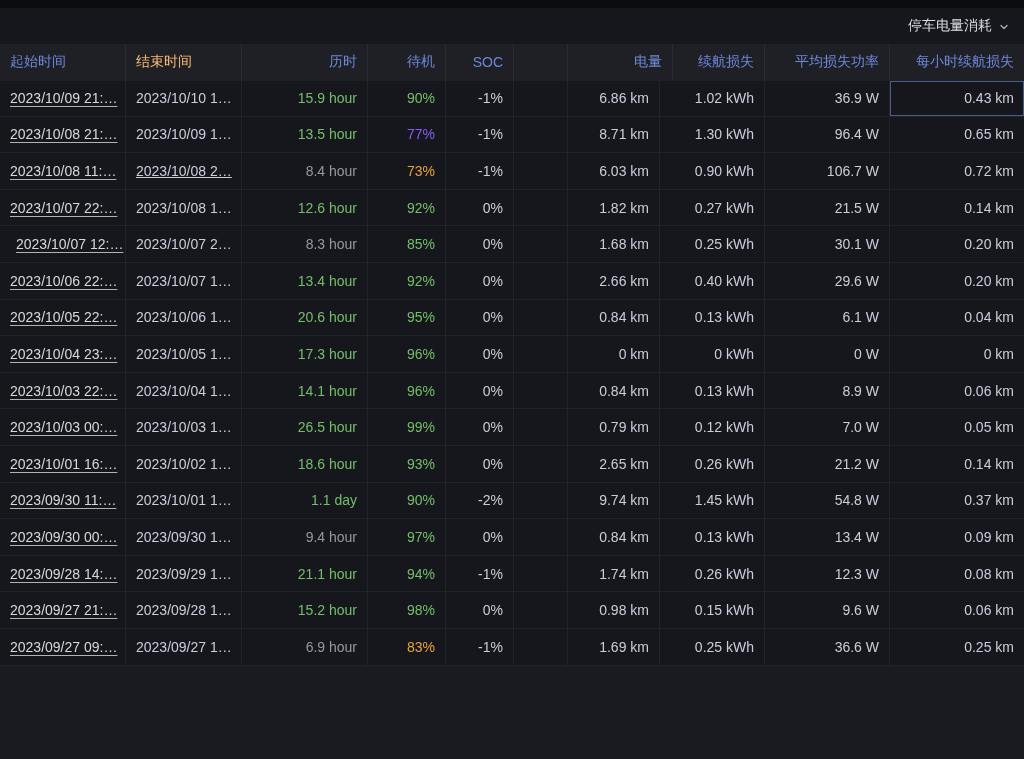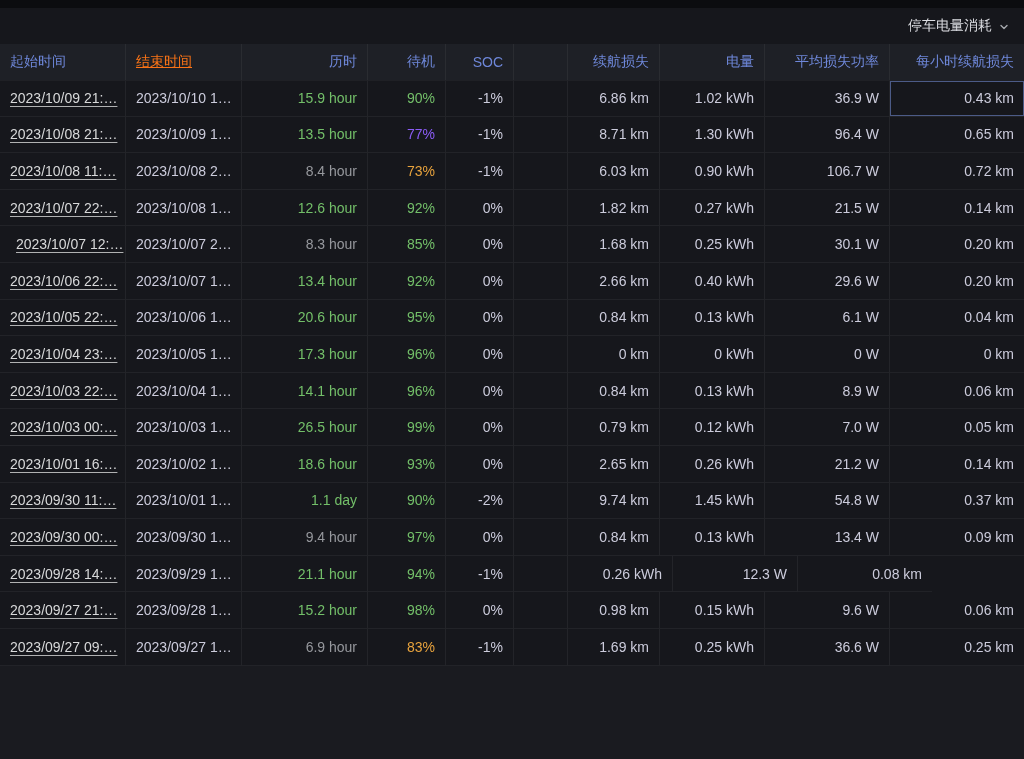--- a/index.html
+++ b/index.html
@@ -58,27 +58,27 @@
         <svg width="12" height="12" viewBox="0 0 12 12">
           <path d="M3 4.5 L6 7.5 L9 4.5" stroke="#a6a8ad" stroke-width="1.4" fill="none" stroke-linecap="round" stroke-linejoin="round"></path>
         </svg>
       </span>
     </div>
   </div>
 
   <div class="table">
     <div class="thead" id="thead">
         <div class="cell th al-left" style="width: 126px; color: rgb(110, 135, 217);">起始时间</div>
-        <div class="cell th al-left" style="width: 116px; color: #f97316; text-decoration: underline;">结束时间</div>
+        <div class="cell th al-left" style="width: 116px; color: #fdba74;">结束时间</div>
         <div class="cell th al-right" style="width: 126px; color: rgb(110, 135, 217);">历时</div>
         <div class="cell th al-right" style="width: 78px; color: rgb(110, 135, 217);">待机</div>
         <div class="cell th al-right" style="width: 68px; color: rgb(110, 135, 217);">SOC</div>
         <div class="cell th al-right" style="width: 54px; color: rgb(110, 135, 217);"></div>
+        <div class="cell th al-right" style="width: 105px; color: rgb(110, 135, 217);">电量</div>
         <div class="cell th al-right" style="width: 92px; color: rgb(110, 135, 217);">续航损失</div>
-        <div class="cell th al-right" style="width: 105px; color: rgb(110, 135, 217);">电量</div>
         <div class="cell th al-right" style="width: 125px; color: rgb(110, 135, 217);">平均损失功率</div>
         <div class="cell th al-right" style="width: 134px; color: rgb(110, 135, 217);">每小时续航损失</div>
       </div>
     <div class="tbody" id="tbody">
         <div class="tr">
           <div class="cell td al-left tone-link" style="width: 126px;">2023/10/09 21:…</div>
           <div class="cell td al-left tone-plain" style="width: 116px;">2023/10/10 1…</div>
           <div class="cell td al-right tone-green" style="width: 126px; color: rgb(115, 191, 105);">15.9 hour</div>
           <div class="cell td al-right tone-green" style="width: 78px; color: rgb(115, 191, 105);">90%</div>
           <div class="cell td al-right tone-plain" style="width: 68px;">-1%</div>
@@ -95,21 +95,21 @@
           <div class="cell td al-right tone-orange" style="width: 78px; color: #8b5cf6;">77%</div>
           <div class="cell td al-right tone-plain" style="width: 68px;">-1%</div>
           <div class="cell td al-right tone-plain" style="width: 54px;"></div>
           <div class="cell td al-right tone-plain" style="width: 92px;">8.71 km</div>
           <div class="cell td al-right tone-plain" style="width: 105px;">1.30 kWh</div>
           <div class="cell td al-right tone-plain" style="width: 125px;">96.4 W</div>
           <div class="cell td al-right tone-plain" style="width: 134px;">0.65 km</div>
         </div>
         <div class="tr">
           <div class="cell td al-left tone-link" style="width: 126px;">2023/10/08 11:…</div>
-          <div class="cell td al-left tone-plain" style="width: 116px;">2023/10/08 2…</div>
+          <div class="cell td al-left tone-plain" style="width: 116px; text-decoration: underline;">2023/10/08 2…</div>
           <div class="cell td al-right tone-dim" style="width: 126px; color: rgb(150, 152, 157);">8.4 hour</div>
           <div class="cell td al-right tone-orange" style="width: 78px; color: rgb(232, 163, 61);">73%</div>
           <div class="cell td al-right tone-plain" style="width: 68px;">-1%</div>
           <div class="cell td al-right tone-plain" style="width: 54px;"></div>
           <div class="cell td al-right tone-plain" style="width: 92px;">6.03 km</div>
           <div class="cell td al-right tone-plain" style="width: 105px;">0.90 kWh</div>
           <div class="cell td al-right tone-plain" style="width: 125px;">106.7 W</div>
           <div class="cell td al-right tone-plain" style="width: 134px;">0.72 km</div>
         </div>
         <div class="tr">
@@ -232,20 +232,21 @@
           <div class="cell td al-right tone-plain" style="width: 125px;">13.4 W</div>
           <div class="cell td al-right tone-plain" style="width: 134px;">0.09 km</div>
         </div>
         <div class="tr">
           <div class="cell td al-left tone-link" style="width: 126px;">2023/09/28 14:…</div>
           <div class="cell td al-left tone-plain" style="width: 116px;">2023/09/29 1…</div>
           <div class="cell td al-right tone-green" style="width: 126px; color: rgb(115, 191, 105);">21.1 hour</div>
           <div class="cell td al-right tone-green" style="width: 78px; color: rgb(115, 191, 105);">94%</div>
           <div class="cell td al-right tone-plain" style="width: 68px;">-1%</div>
           <div class="cell td al-right tone-plain" style="width: 54px;"></div>
+          <div class="cell td al-right tone-plain" style="width: 92px;">1.74 km</div>
           <div class="cell td al-right tone-plain" style="width: 105px;">0.26 kWh</div>
           <div class="cell td al-right tone-plain" style="width: 125px;">12.3 W</div>
           <div class="cell td al-right tone-plain" style="width: 134px;">0.08 km</div>
         </div>
         <div class="tr">
           <div class="cell td al-left tone-link" style="width: 126px;">2023/09/27 21:…</div>
           <div class="cell td al-left tone-plain" style="width: 116px;">2023/09/28 1…</div>
           <div class="cell td al-right tone-green" style="width: 126px; color: rgb(115, 191, 105);">15.2 hour</div>
           <div class="cell td al-right tone-green" style="width: 78px; color: rgb(115, 191, 105);">98%</div>
           <div class="cell td al-right tone-plain" style="width: 68px;">0%</div>

